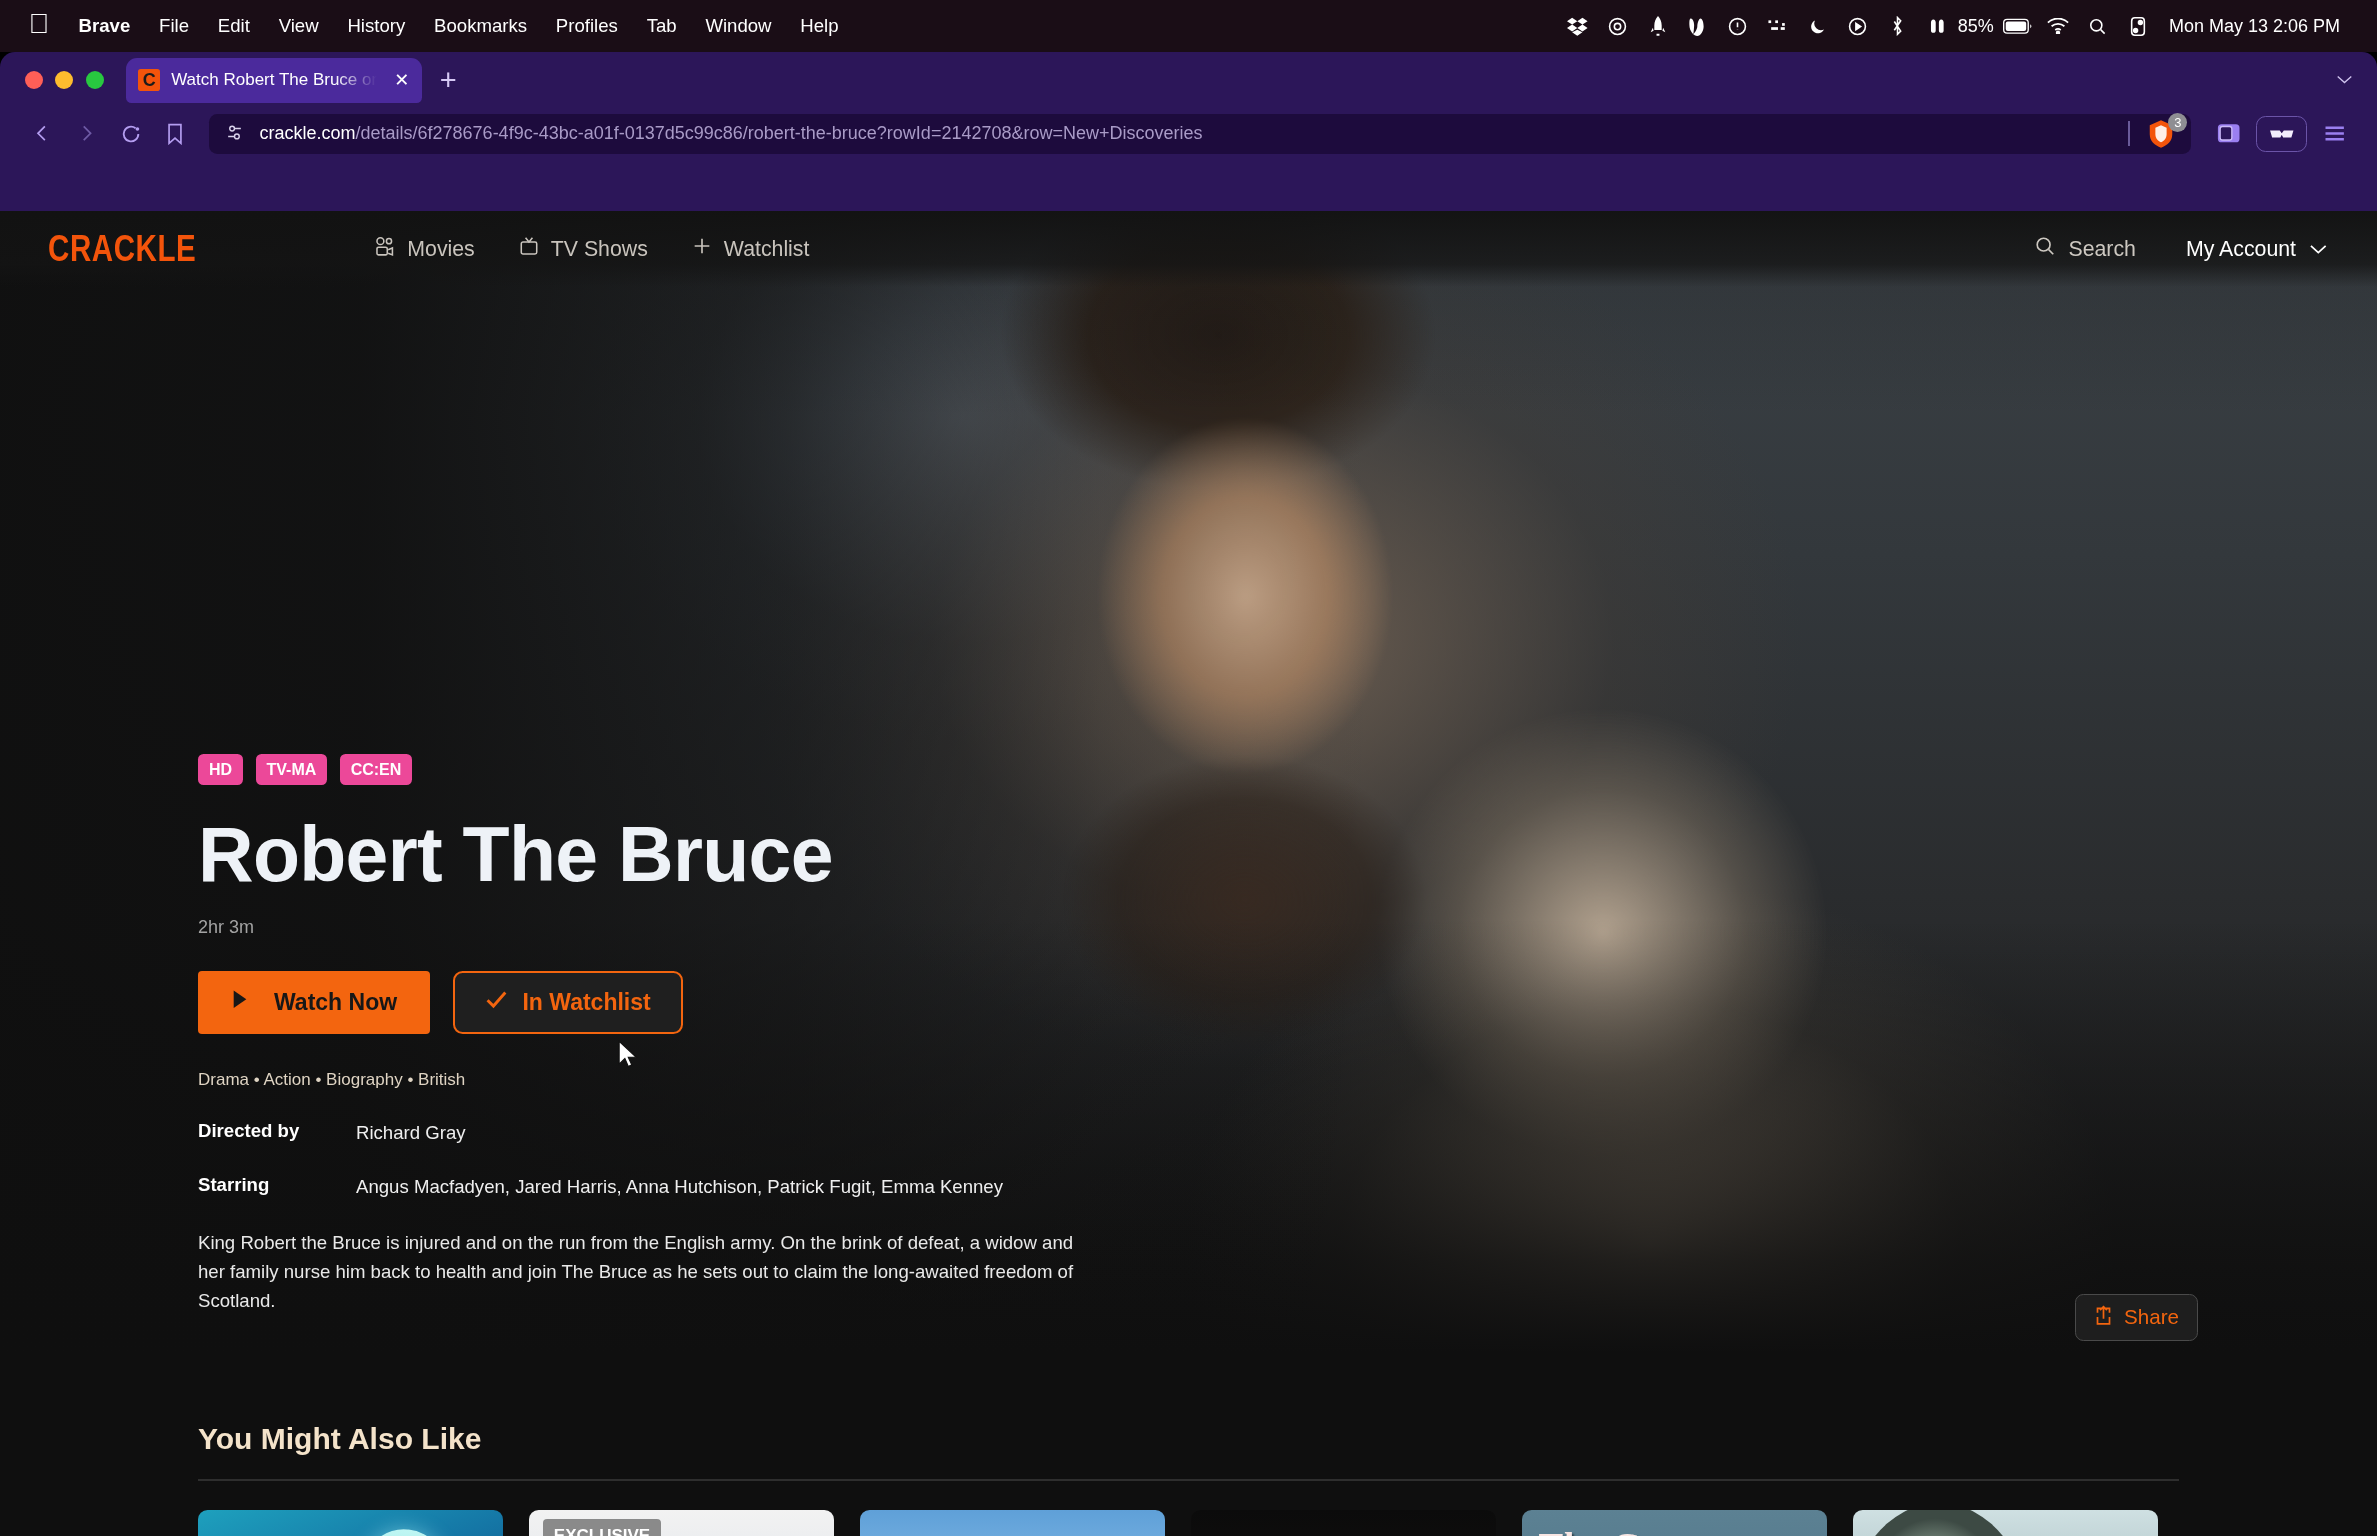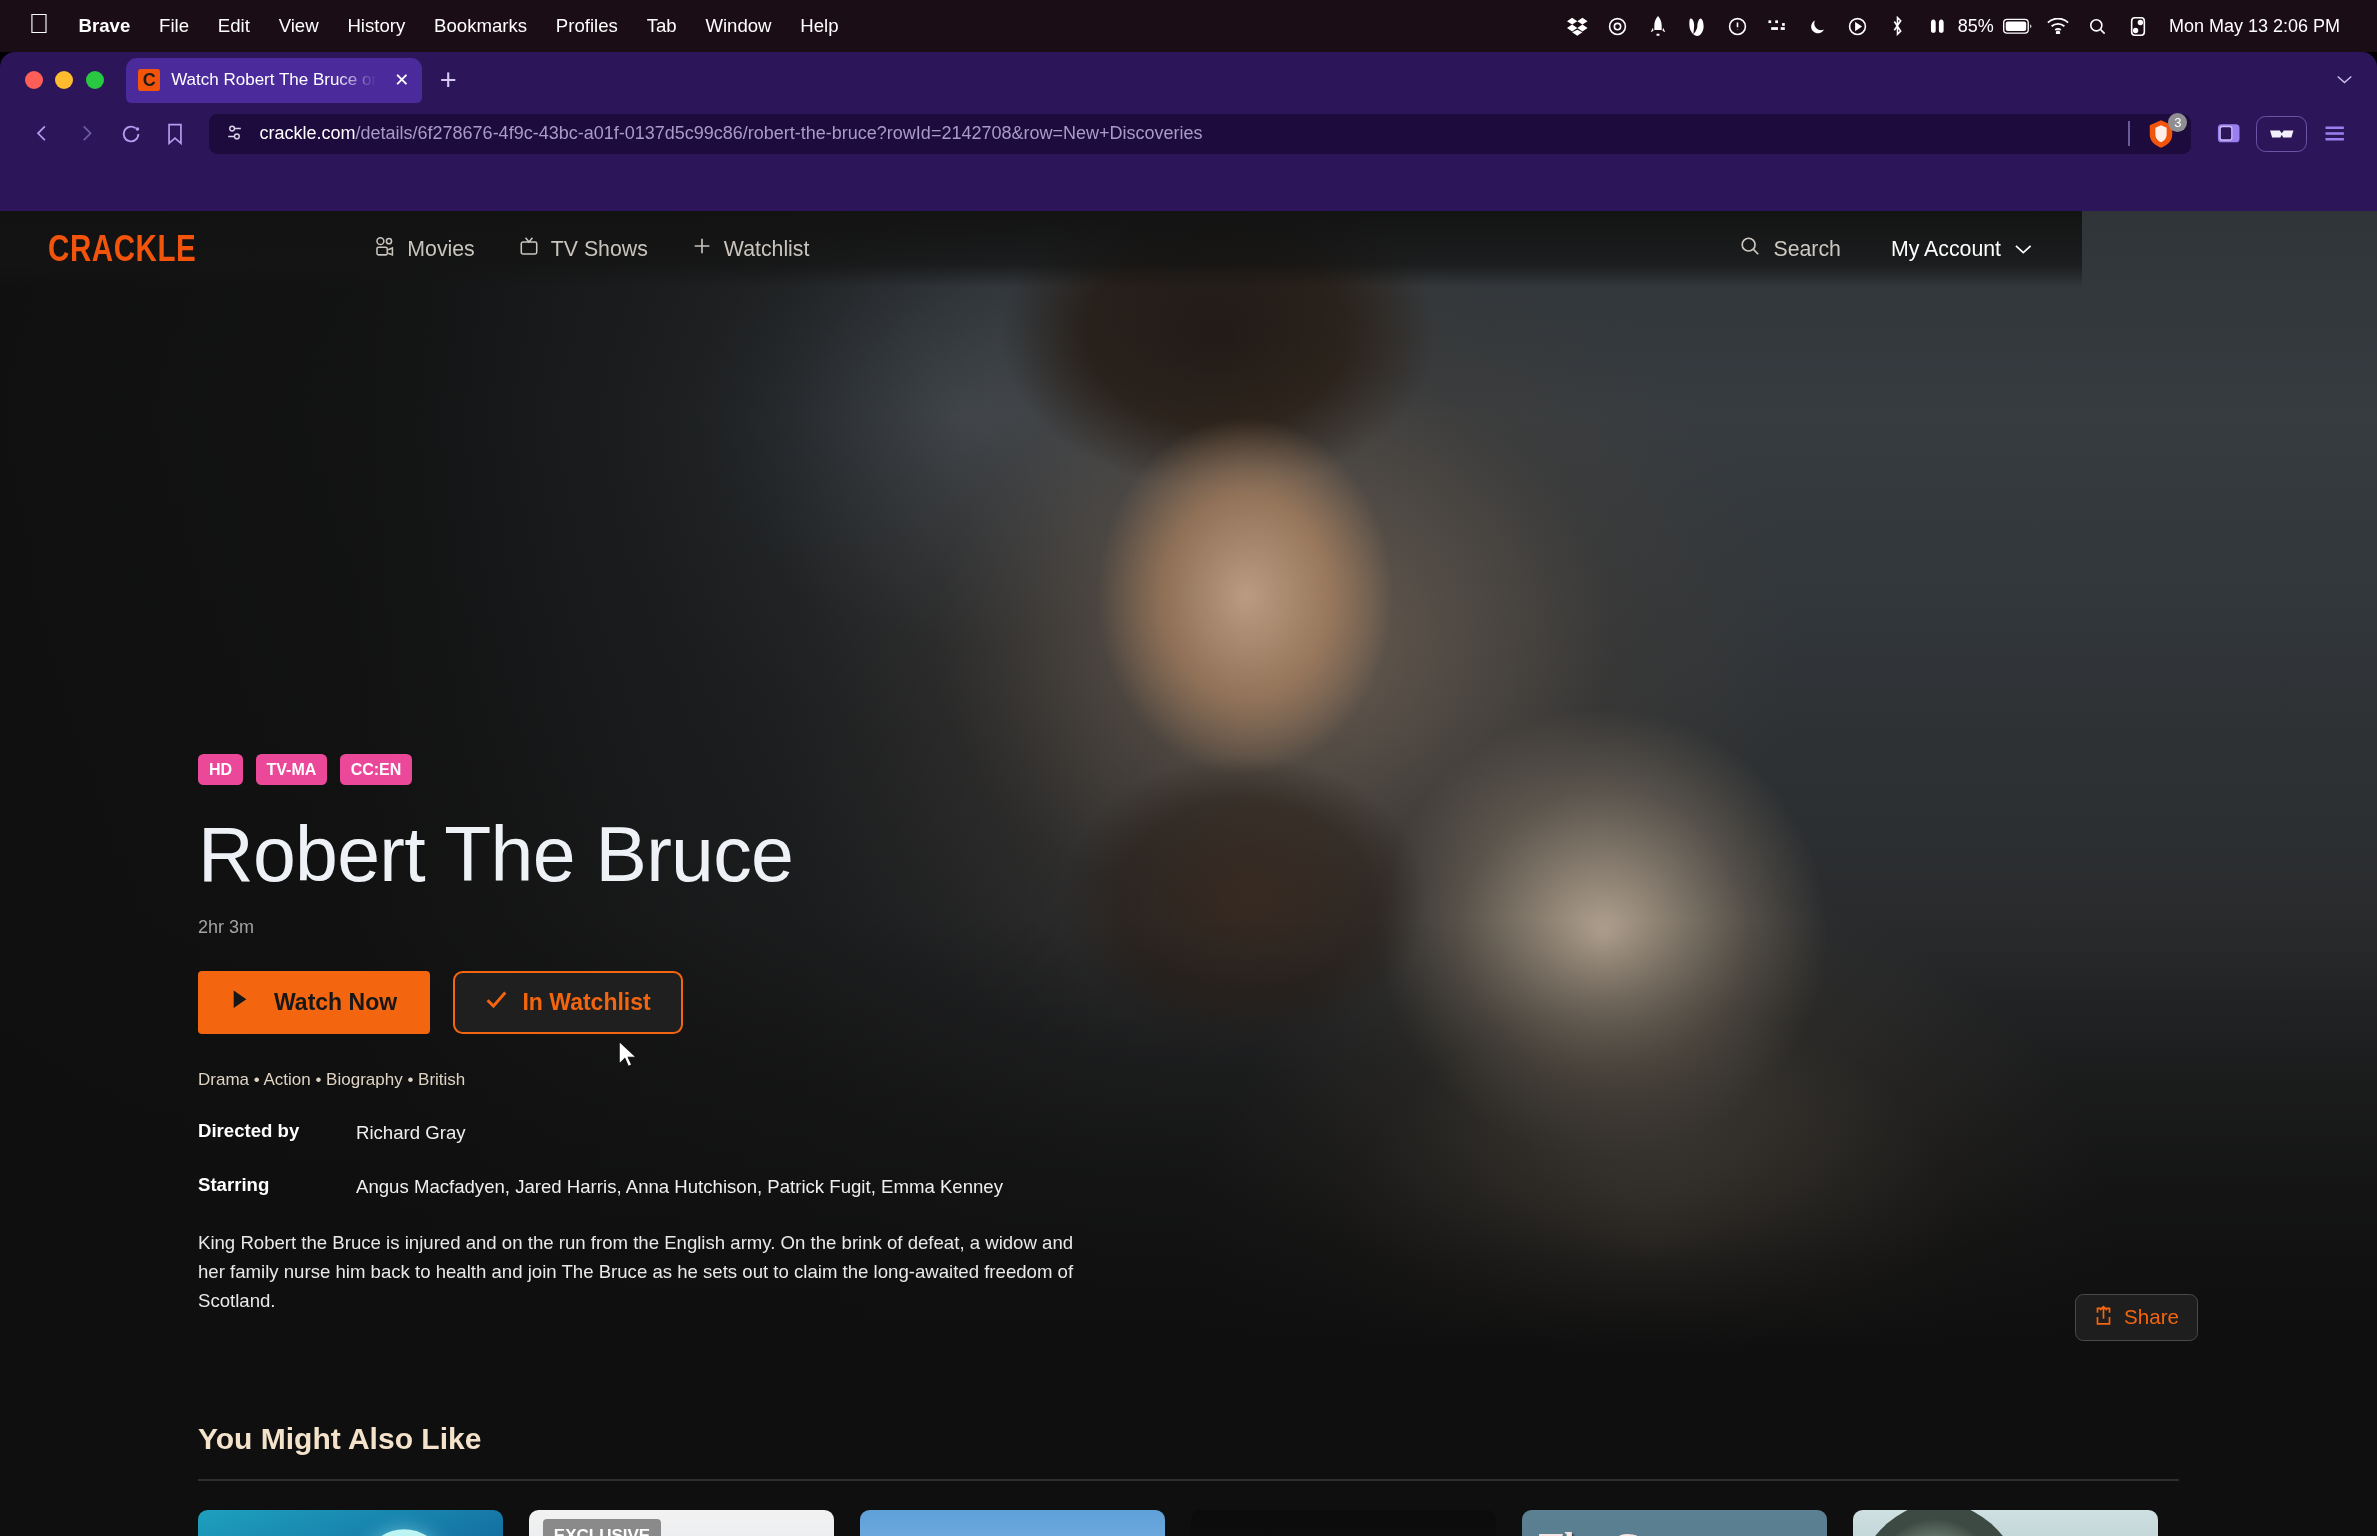--- a/index.html
+++ b/index.html
@@ -148,21 +148,21 @@
   }
   .hero-fade {
     position: absolute; top: 0; left: 0; width: 2377px; height: 1142px;
     background:
       linear-gradient(90deg, rgba(15,15,15,0.97) 0px, rgba(15,15,15,0.92) 358px, rgba(15,15,15,0.55) 791px, rgba(15,15,15,0.12) 1101px, rgba(15,15,15,0) 1376px),
       linear-gradient(180deg, rgba(15,15,15,0.25) 0%, rgba(15,15,15,0) 18%, rgba(15,15,15,0) 62%, rgba(15,15,15,0.85) 92%, #0f0f0f 100%);
   }
 
   
   .siteheader {
-    position: absolute; top: 0; left: 0; width: 2082px; height: 76px;
+    position: absolute; top: 0; left: 0; width: 2377px; height: 76px;
     display: flex; align-items: center; padding: 0 48px 0 48px;
     background: linear-gradient(180deg, rgba(18,18,18,0.96) 0%, rgba(20,20,20,0.75) 70%, rgba(20,20,20,0) 100%);
     z-index: 5;
   }
   .logo {
     color: #f3540b; font-size: 36px; font-weight: bold;
     letter-spacing: 0.7px; transform: scaleX(0.82); transform-origin: left center;
     font-family: "Liberation Sans Narrow", "Liberation Sans", sans-serif;
   }
   .nav { display: flex; align-items: center; gap: 43px; margin-left: 144px; }
@@ -175,21 +175,21 @@
   .account { display: flex; align-items: center; gap: 12.4px; color: #fff; font-size: 21.3px; }
 
   
   .hero-content { position: absolute; top: 543px; left: 198px; z-index: 4; }
   .badges { display: flex; gap: 12.4px; margin-bottom: 29px; }
   .badge {
     background: #ec4899; color: #fff; font-size: 16px; font-weight: bold;
     padding: 7.6px 11px; border-radius: 5.5px; line-height: 1;
   }
   .title {
-    font-size: 77px; font-weight: normal; color: #eef2f7; line-height: 1.05;
+    font-size: 77px; font-weight: bold; color: #eef2f7; line-height: 1.05;
     letter-spacing: -0.7px;
   }
   .runtime { color: #a3a3a3; font-size: 18px; margin-top: 22px; }
   .btnrow { display: flex; gap: 23.4px; margin-top: 33px; align-items: center; }
   .btn-watch {
     background: #f3650f; color: #171717; font-size: 23px; font-weight: bold;
     border: none; border-radius: 4px; padding: 18px 33px;
     display: flex; align-items: center; gap: 25px; cursor: pointer;
   }
   .btn-watchlist {

